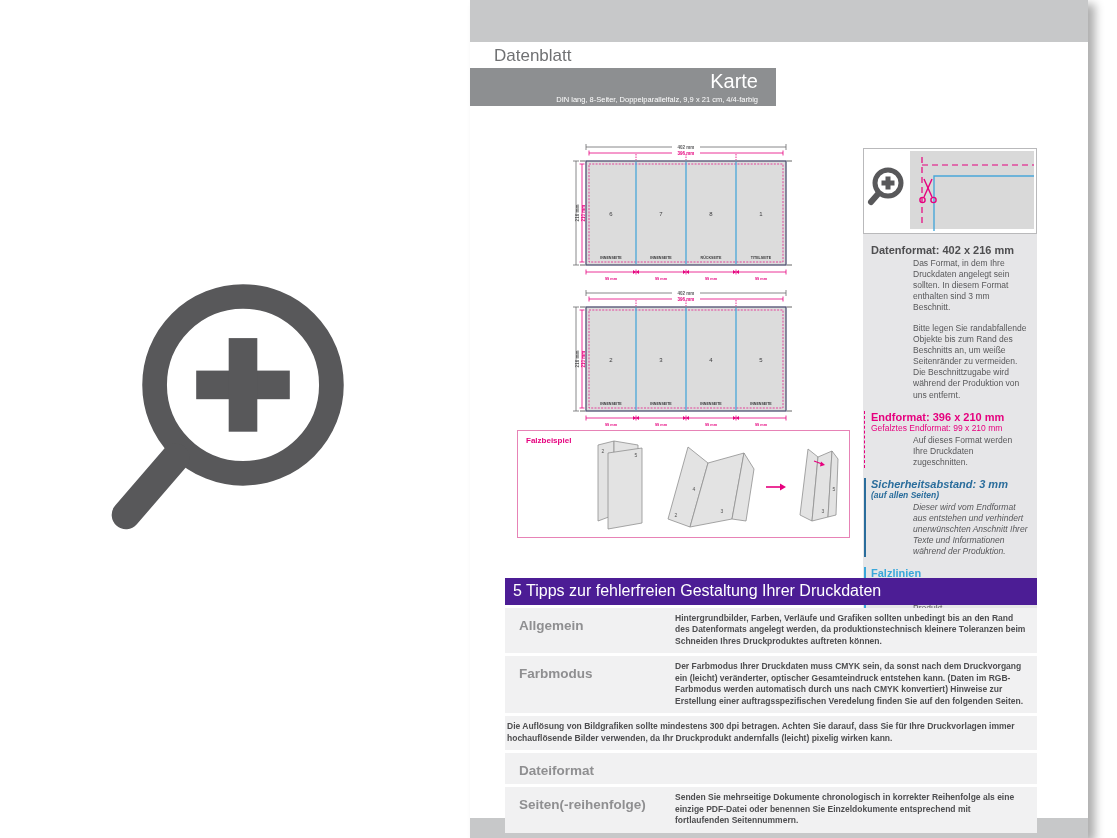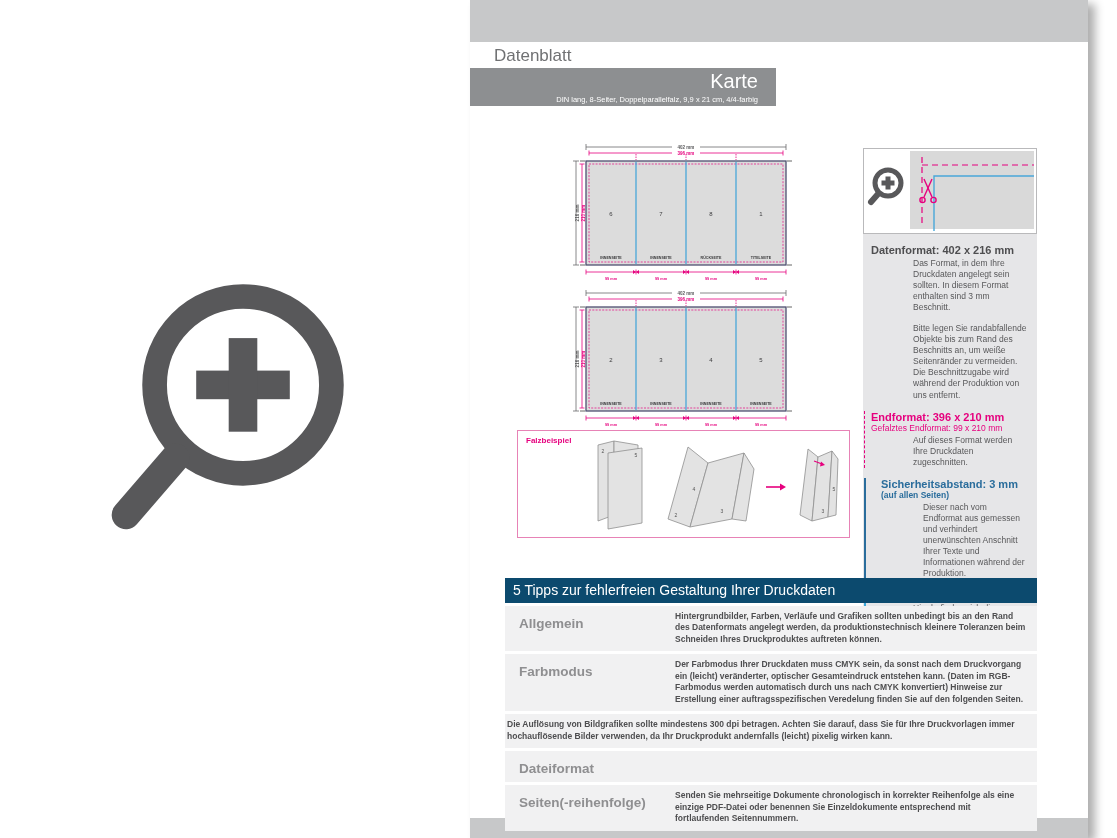--- a/index.html
+++ b/index.html
@@ -31,24 +31,24 @@
   .sidetext{background:#e6e6e8;padding:10px 9px 12px 8px;}
   .sec{margin-bottom:10px;}
   .h-dark{font-size:11px;font-weight:bold;color:#4e4e50;}
   .h-mag{font-size:11px;font-weight:bold;color:#e6007e;}
   .sub-mag{font-size:8.5px;color:#e6007e;}
   .h-blue{font-size:11px;font-weight:bold;color:#2a6d9c;}
   .sub-blue{font-size:8.5px;font-weight:bold;color:#2a6d9c;}
   .h-lblue{font-size:11px;font-weight:bold;color:#3aa7da;}
   .btxt{font-size:8.5px;color:#58585a;line-height:1.3;margin-top:2px;margin-left:42px;}
   .mark-mag{border-left:1px dashed #e6007e;padding-left:6px;margin-left:-7px;}
-  .mark-blue{border-left:2px solid #2a6d9c;padding-left:15px;margin-left:-7px;}
+  .mark-blue{border-left:2px solid #2a6d9c;padding-left:5px;margin-left:-7px;font-style:italic;}
   .mark-lblue{border-left:2px solid #3aa7da;padding-left:5px;margin-left:-7px;}
   .tips{position:absolute;left:35px;top:578px;width:532px;}
-  .tips-header{background:#0c4a6e;color:#fff;font-size:14px;padding:4px 8px 5px 8px;}
+  .tips-header{background:#4c1d95;color:#fff;font-size:16px;padding:4px 8px 5px 8px;}
   .trow{display:flex;background:#f1f1f2;margin-top:3px;font-weight:bold;}
   .rlabel{width:148px;padding:10px 6px 6px 14px;color:#8f8f91;font-size:13.5px;}
   .rtext{flex:1;padding:5px 10px 6px 2px;font-size:8.5px;color:#4e4e50;line-height:1.35;}
 </style>
 </head>
 <body>
 
 <div class="canvas">
 
   <svg class="big-zoom" width="260" height="290" viewBox="0 0 100 111">
@@ -287,21 +287,21 @@
         </div>
         <div class="sec btxt">Bitte legen Sie randabfallende Objekte bis zum Rand des Beschnitts an, um weiße Seitenränder zu vermeiden. Die Beschnittzugabe wird während der Produktion von uns entfernt.</div>
         <div class="sec mark-mag">
           <div class="h-mag">Endformat: 396 x 210 mm</div>
           <div class="sub-mag">Gefalztes Endformat: 99 x 210 mm</div>
           <div class="btxt">Auf dieses Format werden Ihre Druckdaten zugeschnitten.</div>
         </div>
         <div class="sec mark-blue">
           <div class="h-blue">Sicherheitsabstand: 3 mm</div>
           <div class="sub-blue">(auf allen Seiten)</div>
-          <div class="btxt">Dieser nach vom Endformat aus gemessen und verhindert unerwünschten Anschnitt Ihrer Texte und Informationen während der Produktion.</div>
+          <div class="btxt">Dieser wird vom Endformat aus entstehen und verhindert unerwünschten Anschnitt Ihrer Texte und Informationen während der Produktion.</div>
         </div>
         <div class="sec mark-lblue" style="margin-bottom:0;">
           <div class="h-lblue">Falzlinien</div>
           <div class="btxt">Hier befinden sich die Falzpositionen in Ihrem Produkt.</div>
         </div>
       </div>
     </div>
 
     <div class="tips">
       <div class="tips-header">5 Tipps zur fehlerfreien Gestaltung Ihrer Druckdaten</div>

